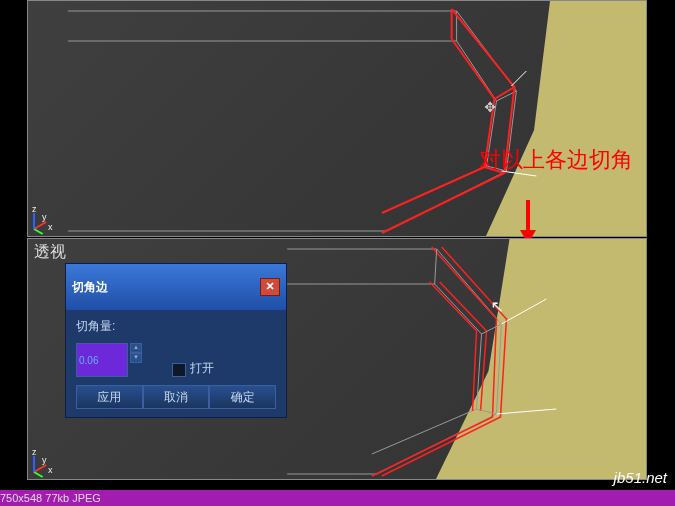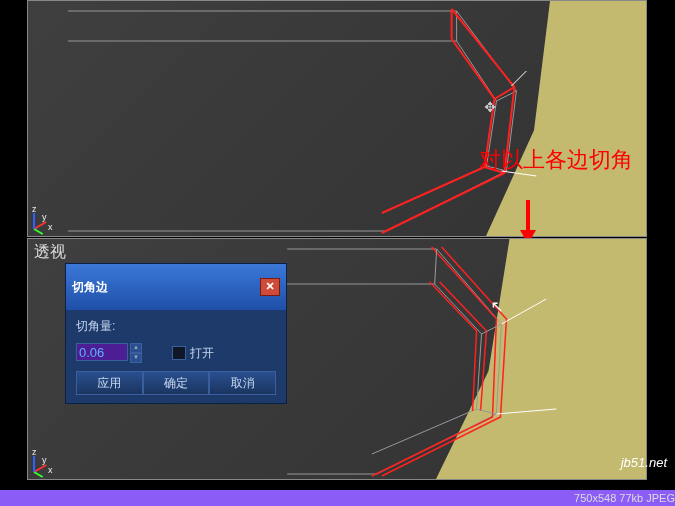--- a/index.html
+++ b/index.html
@@ -17,32 +17,32 @@
 .gizmo .z{background:#3060ff;transform:rotate(-90deg);width:16px}
 .gizmo .lbl{position:absolute;font-size:9px;color:#eee}
 .vp-label{position:absolute;left:6px;top:3px;color:#ddd;font-size:16px}
 .anno{position:absolute;right:42px;top:145px;color:#ff0000;font-size:22px;font-weight:normal;white-space:nowrap}
 .arrow{position:absolute;left:50%;top:200px;width:4px;height:50px;background:#ff0000;transform:translateX(188px)}
 .arrow:after{content:"";position:absolute;left:-6px;bottom:-2px;border:8px solid transparent;border-top:14px solid #ff0000}
 .dialog{position:absolute;left:37px;top:24px;width:220px;background:linear-gradient(#2a4f8f,#1d3a6b);border:1px solid #0a2048;font-size:12px}
 .dlg-title{height:22px;background:linear-gradient(#3b78d8,#1f4fa8);display:flex;align-items:center;padding:12px 6px;color:#fff;font-weight:bold}
 .dlg-close{margin-left:auto;width:18px;height:16px;background:#d04a3a;border:1px solid #7a1a10;color:#fff;text-align:center;line-height:14px;font-size:11px}
 .dlg-body{padding:8px 10px;background:#1d3a6b}
-.dlg-row{display:flex;align-items:center;margin-bottom:8px}
+.dlg-row{display:flex;align-items:flex-end;margin-bottom:8px}
 .dlg-label{color:#c8d8f0;margin-right:4px}
 .spinner{display:flex}
-.spinner input{width:46px;height:16px;background:#4c1d95;border:1px solid #3a5f9f;color:#5fb0ff;font-size:13px;padding:0 2px}
+.spinner input{width:46px;height:16px;background:#6d28d9;border:1px solid #3a5f9f;color:#5fb0ff;font-size:10px;padding:8px 2px}
 .spin-btns{display:flex;flex-direction:column;margin-left:2px}
 .spin-btns div{width:10px;height:8px;background:#2a4f8f;border:1px solid #3a5f9f;font-size:6px;line-height:6px;text-align:center;color:#9ab}
 .chk{width:12px;height:12px;border:1px solid #3a5f9f;background:#101828;margin-right:4px}
 .dlg-btns{display:flex;justify-content:flex-end}
 .dlg-btn{flex:1;height:22px;background:linear-gradient(#2a4f8f,#1a3560);border:1px solid #3a5f9f;color:#c8d8f0;text-align:center;line-height:22px;cursor:pointer}
 .cursor{position:absolute;right:142px;top:58px;color:#fff;font-size:16px}
-.footer{position:absolute;left:0;right:0;bottom:0;height:16px;background:#8b5cf6;color:#ddd;font-size:11px;text-align:right;line-height:16px}
-.watermark{position:absolute;right:8px;bottom:36px;color:#fff;font-size:13px;font-style:italic}
+.footer{position:absolute;left:0;right:0;bottom:0;height:16px;background:#a21caf;color:#ddd;font-size:11px;text-align:left;line-height:16px}
+.watermark{position:absolute;right:8px;bottom:20px;color:#fff;font-size:15px;font-style:italic}
 .wire{position:absolute;background:none}
 .wire svg{width:100%;height:100%}
 .center-icon{position:absolute;right:150px;top:98px;color:#ccc;font-size:14px}
 </style>
 </head>
 <body>
 
 <div class="frame top-frame">
   <div class="canvas">
     <div class="green t-green"></div>
@@ -115,21 +115,21 @@
               <div>▲</div>
               <div>▼</div>
             </div>
         </div>
         <div style="width:30px"></div>
         <div class="chk"></div>
         <span class="dlg-label">打开</span>
       </div>
       <div class="dlg-btns">
         <div class="dlg-btn">应用</div>
+        <div class="dlg-btn">取消</div>
         <div class="dlg-btn">确定</div>
-        <div class="dlg-btn">取消</div>
       </div>
     </div>
   </div>
 </div>
 
 <div class="watermark">jb51.net</div>
 <div class="footer">750x548  77kb  JPEG</div>
 
 </body></html>

